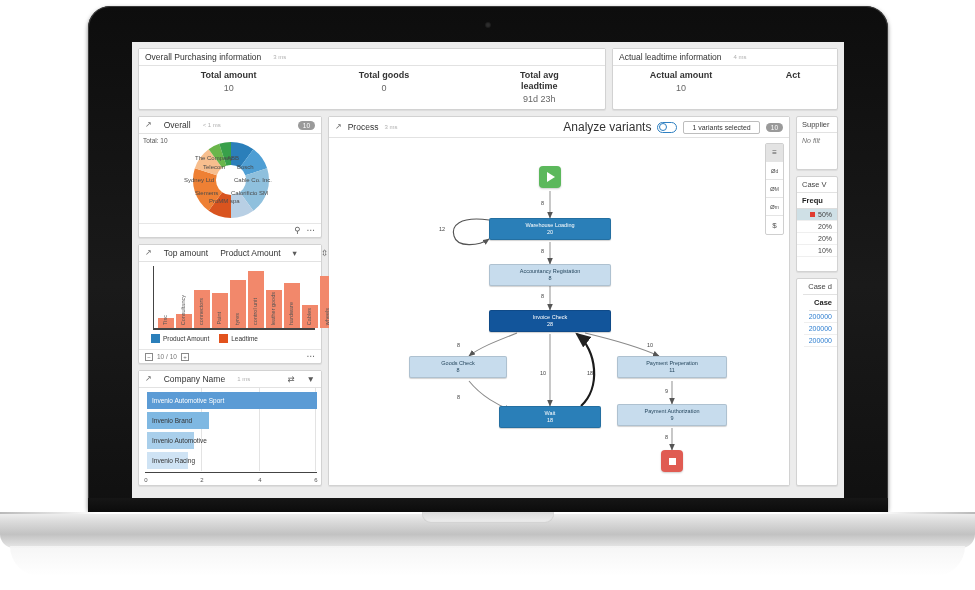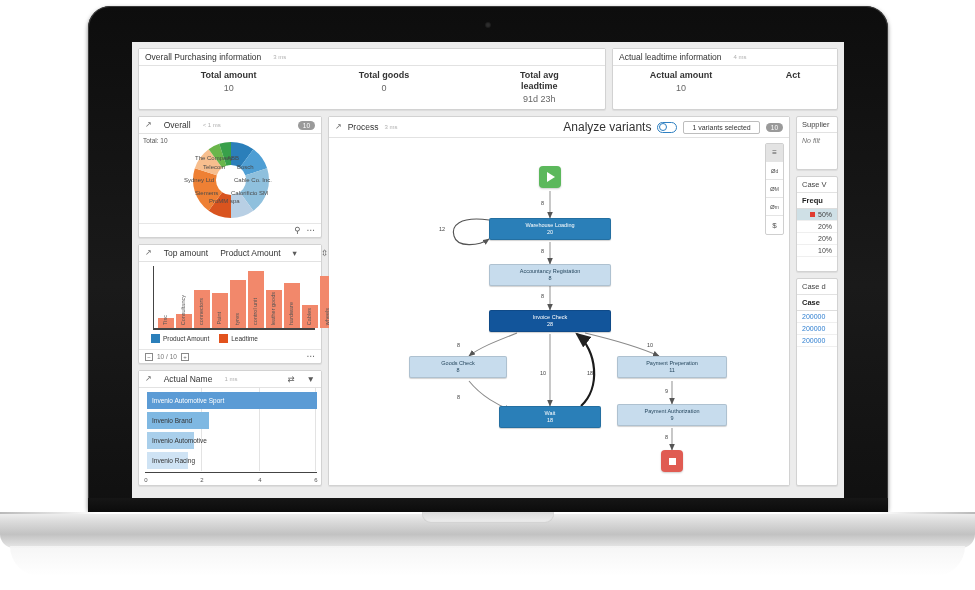--- a/index.html
+++ b/index.html
@@ -366,21 +366,21 @@
                   <span>10 / 10</span>
                   <span class="sqico">+</span>
                 </span>
                 <span class="ico">⋯</span>
               </div>
             </div>
 
             <div class="card company-card">
               <div class="card-head">
                 <span class="expand-ico">↗</span>
-                <span class="card-title">Actual Name</span>
+                <span class="card-title">Company Name</span>
                 <span class="ms">1 ms</span>
                 <span class="spacer"></span>
                 <span class="ico">⇄</span>
                 <span class="ico">▼</span>
               </div>
               <div class="company-body">
                 <div class="gridline" style="left:62px;"></div>
                 <div class="gridline" style="left:120px;"></div>
                 <div class="gridline" style="left:176px;"></div>
 
@@ -555,21 +555,21 @@
                 <span>20%</span>
               </div>
               <div class="vrow">
                 <span>20%</span>
               </div>
               <div class="vrow">
                 <span>10%</span>
               </div>
             </div>
 
-            <div class="card" style="flex:1;">
+            <div class="card" style="flex:1;align-items:flex-end;">
               <div class="side-head">Case d</div>
               <div class="vtable-head">Case</div>
               <div class="caserow">200000</div>
               <div class="caserow">200000</div>
               <div class="caserow">200000</div>
             </div>
           </div>
 
         </div>
       </div>

